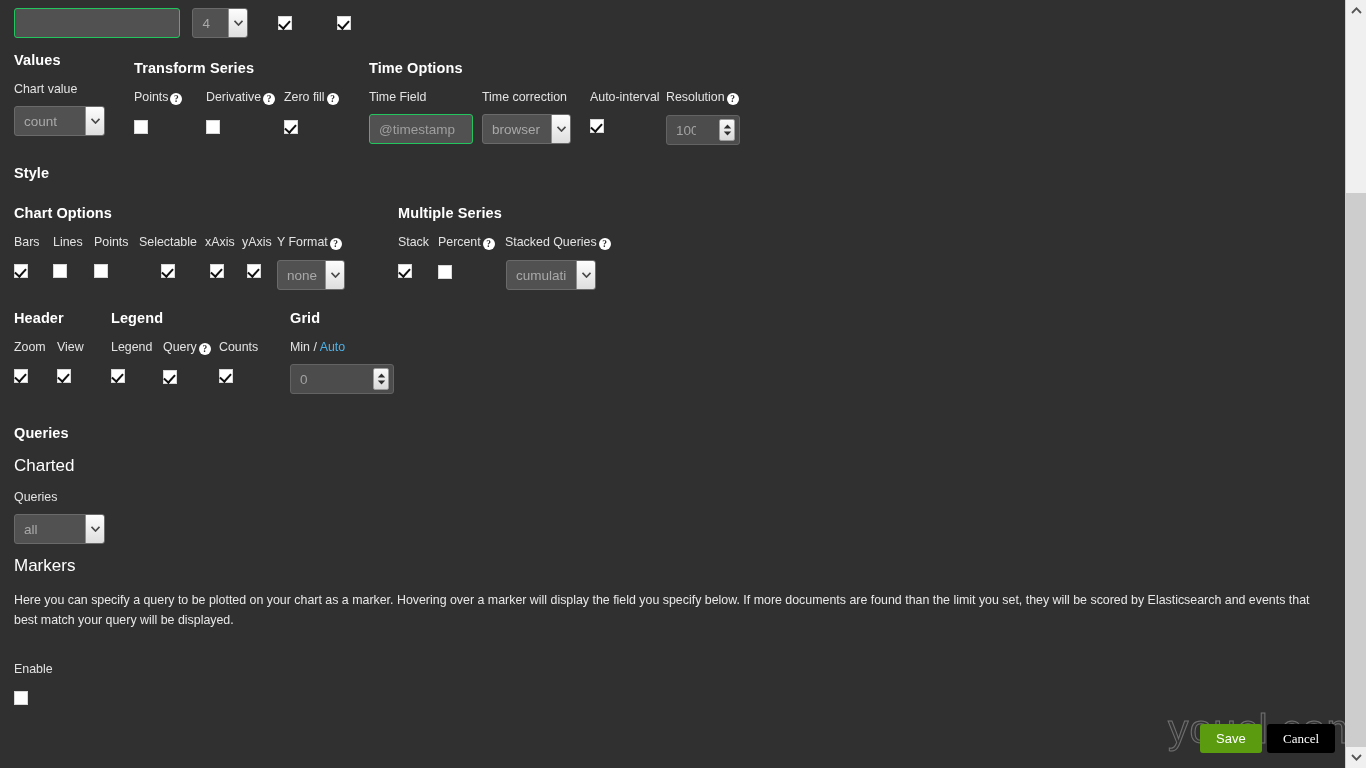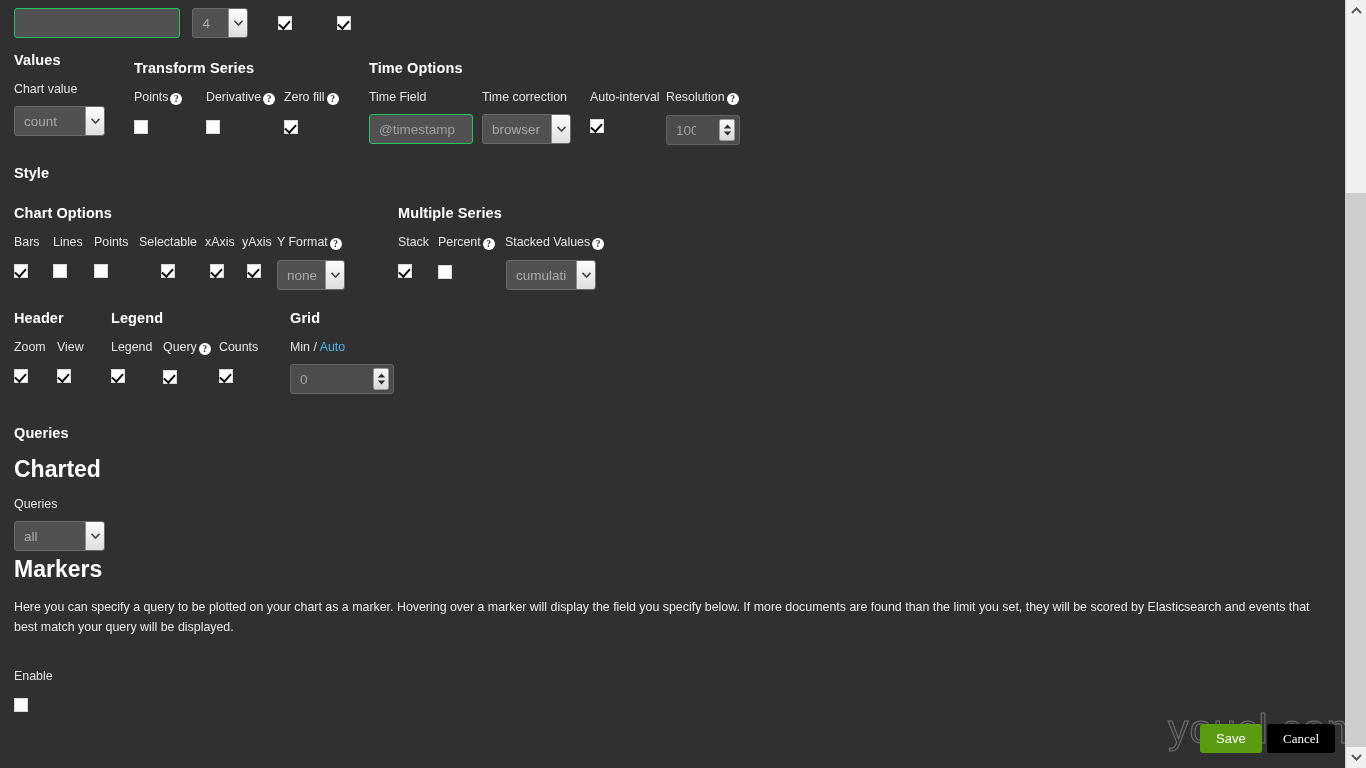--- a/index.html
+++ b/index.html
@@ -26,22 +26,22 @@
   }
 
   
   .sec-head {
     font-size: 14.5px;
     font-weight: bold;
     color: #ffffff;
     letter-spacing: .1px;
   }
   .big-head {
-    font-size: 23px;
-    font-weight: bold;
+    font-size: 17px;
+    font-weight: normal;
     color: #ffffff;
   }
   .lbl {
     font-size: 12.4px;
     color: #e3e3e3;
     font-weight: normal;
     white-space: nowrap;
   }
   .para {
     font-size: 12.4px;
@@ -372,21 +372,21 @@
           <div style="margin-top:12px;"><span class="cb on"></span></div>
         </div>
         <div style="width:67px;">
           <div class="lbl">
             <span>Percent</span><span class="help">?</span>
           </div>
           <div style="margin-top:12px;"><span class="cb"></span></div>
         </div>
         <div style="width:120px;">
           <div class="lbl">
-            <span>Stacked Values</span><span class="help">?</span>
+            <span>Stacked Queries</span><span class="help">?</span>
           </div>
           <span class="sel-wrap" style="width:90px; margin-top:10px; margin-left:1px;">
             <span class="sel-val">cumulati</span>
             <span class="sel-arrow">
               <svg width="9" height="6" viewBox="0 0 9 6">
                   <path d="M0.5 0.8 L4.5 5 L8.5 0.8" fill="none" stroke="#4a4a4a" stroke-width="1.7"></path>
                 </svg>
             </span>
           </span>
         </div>

